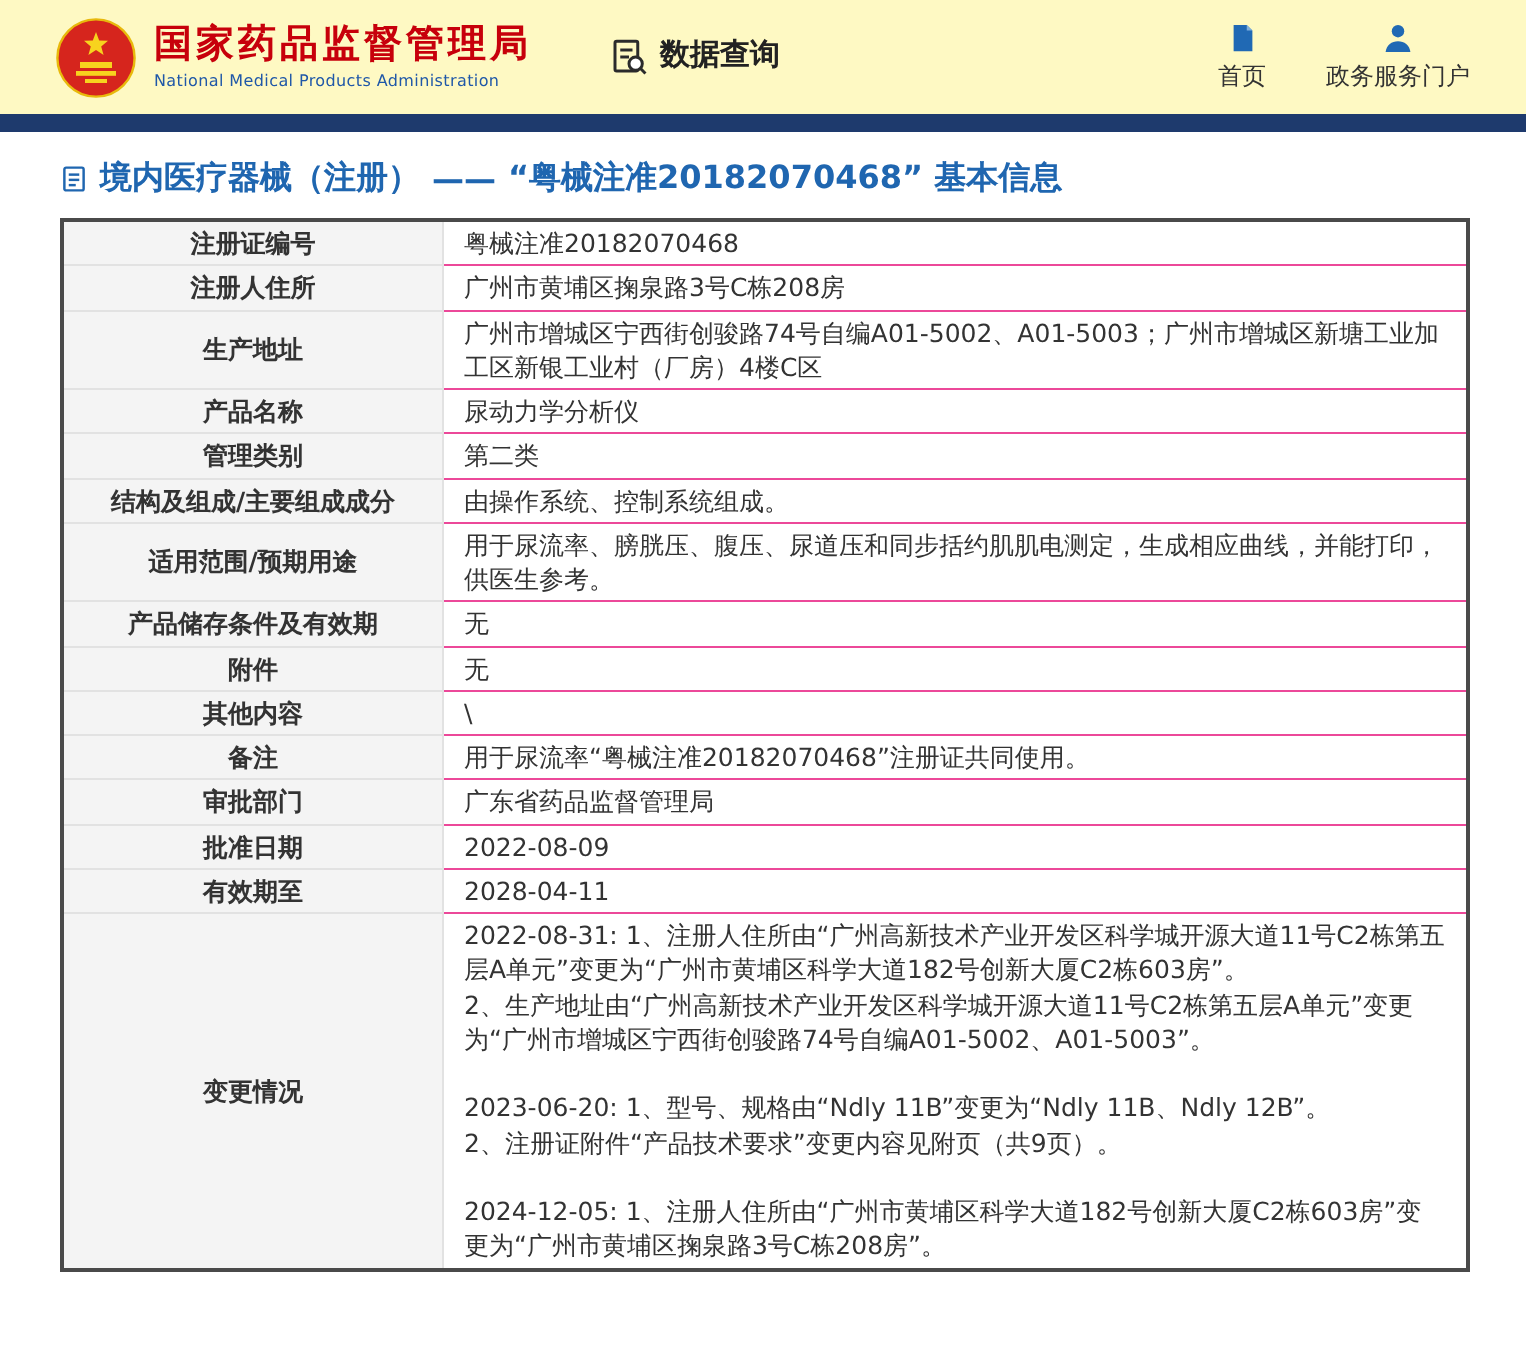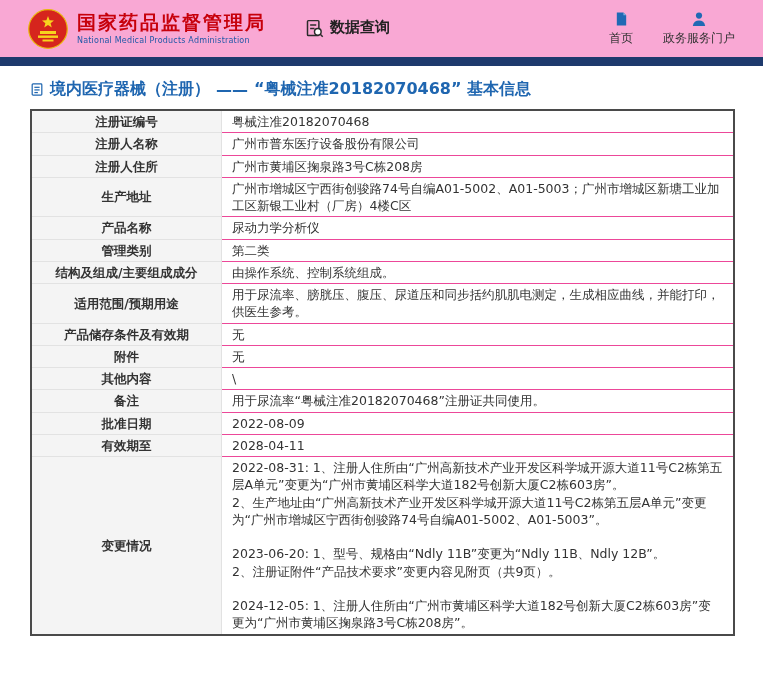--- a/index.html
+++ b/index.html
@@ -2,21 +2,21 @@
 <html><head>
 <meta charset="utf-8">
 <style>
   html,body{margin:0;padding:0;}
   body{
     width:763px;height:676px;overflow:hidden;background:#fff;
     font-family:"DejaVu Sans","Liberation Sans",sans-serif;
     color:#333;
   }
   
-  .topbar{height:57px;display:flex;align-items:center;padding:0 28px;background:#f9a8d4;}
+  .topbar{height:57px;display:flex;align-items:center;padding:0 28px;background:#fef9c3;}
   .brand{display:flex;align-items:center;}
   .emblem{width:40px;height:40px;display:block;flex:0 0 auto;}
   .brand-text{margin-left:9px;}
   .brand-cn{font-size:19px;font-weight:bold;color:#c7000b;letter-spacing:2px;line-height:1.15;}
   .brand-en{font-size:8px;color:#2058a8;margin-top:2px;letter-spacing:.2px;}
   .section{display:flex;align-items:flex-start;margin-left:38px;gap:5px;cursor:pointer;}
   .dq-label{font-size:15px;font-weight:bold;color:#222;}
   .topnav{margin-left:auto;display:flex;gap:30px;}
   .nav-item{display:flex;flex-direction:column;align-items:center;gap:3px;font-size:12px;color:#333;cursor:pointer;}
   
@@ -110,24 +110,20 @@
     <span>“粤械注准20182070468” 基本信息</span>
   </div>
 
   <table class="info-table">
     <tbody>
       <tr>
         <th>注册证编号</th>
         <td>粤械注准20182070468</td>
       </tr>
       <tr>
-        <th>注册人名称</th>
-        <td>广州市普东医疗设备股份有限公司</td>
-      </tr>
-      <tr>
         <th>注册人住所</th>
         <td>广州市黄埔区掬泉路3号C栋208房</td>
       </tr>
       <tr>
         <th>生产地址</th>
         <td>广州市增城区宁西街创骏路74号自编A01-5002、A01-5003；广州市增城区新塘工业加工区新银工业村（厂房）4楼C区</td>
       </tr>
       <tr>
         <th>产品名称</th>
         <td>尿动力学分析仪</td>
@@ -154,20 +150,24 @@
       </tr>
       <tr>
         <th>其他内容</th>
         <td>\</td>
       </tr>
       <tr>
         <th>备注</th>
         <td>用于尿流率“粤械注准20182070468”注册证共同使用。</td>
       </tr>
       <tr>
+        <th>审批部门</th>
+        <td>广东省药品监督管理局</td>
+      </tr>
+      <tr>
         <th>批准日期</th>
         <td>2022-08-09</td>
       </tr>
       <tr>
         <th>有效期至</th>
         <td>2028-04-11</td>
       </tr>
       <tr>
         <th>变更情况</th>
         <td class="multiline">2022-08-31: 1、注册人住所由“广州高新技术产业开发区科学城开源大道11号C2栋第五层A单元”变更为“广州市黄埔区科学大道182号创新大厦C2栋603房”。

